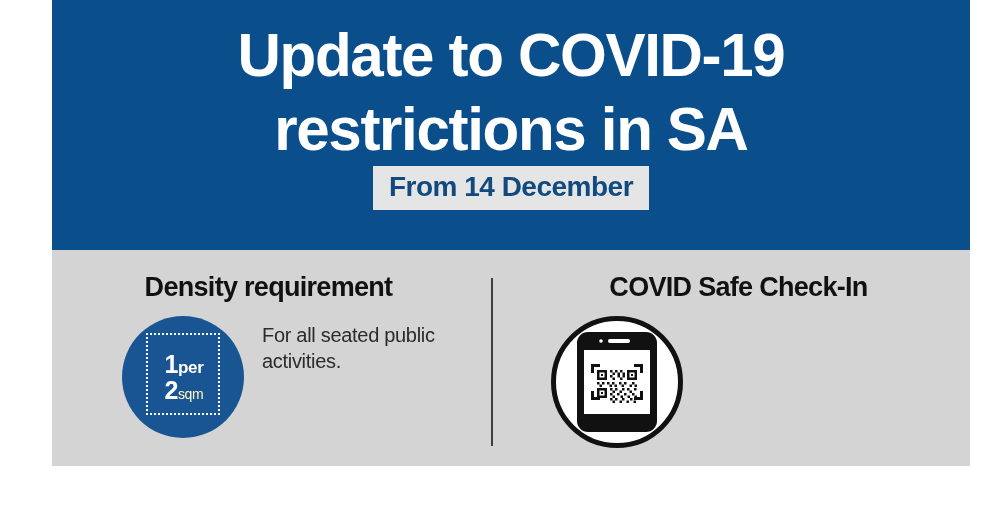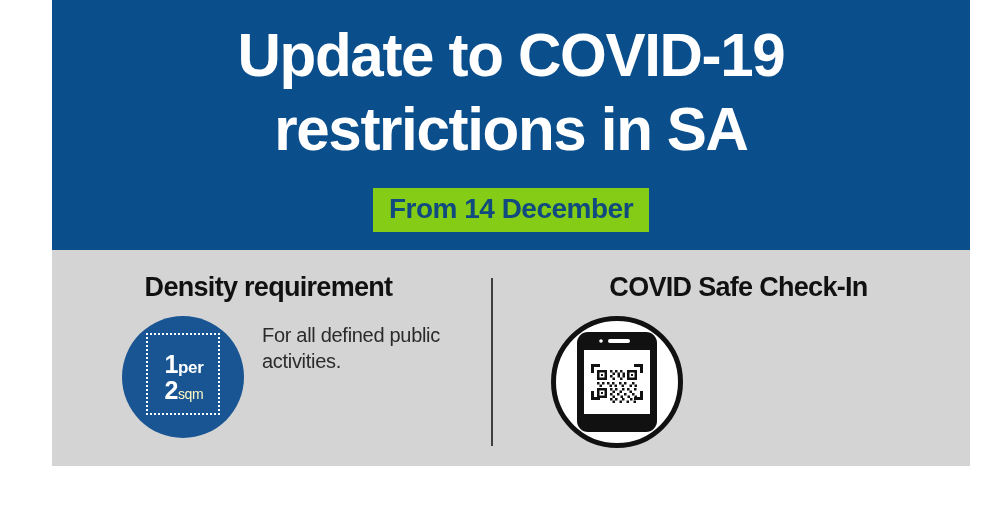--- a/index.html
+++ b/index.html
@@ -55,22 +55,21 @@
     line-height: 74px;
     letter-spacing: -1.4px;
     text-align: center;
     transform: scaleX(0.97);
     transform-origin: center top;
   }
   .headline-line1 { display: block; margin-top: 18px; }
   .headline-line2 { display: block; }
 
   .date-box {
-    margin-top: 22px;
-    background: #84cc16;
+    background: #e5e5e5;
     padding: 6px 16px 8px 16px;
     display: inline-block;
   }
   .date-text {
     color: #114a7f;
     font-family: "Liberation Sans", sans-serif;
     font-weight: bold;
     font-size: 28px;
     line-height: 30px;
     letter-spacing: -0.5px;
@@ -256,21 +255,21 @@
             <span class="badge-line1">
               <span class="badge-big">1</span><span>per</span>
             </span>
             <span class="badge-line2">
               <span class="badge-big">2</span><span class="badge-sqm">sqm</span>
             </span>
           </span>
         </div>
 
         <div class="text-block">
-          <p class="body-text">For all defined public activities.</p>
+          <p class="body-text">For all seated public activities.</p>
         </div>
 
       </div>
     </div>
 
     <div class="col col-right">
       <h2 class="section-title">COVID Safe Check-In</h2>
 
       <div class="row">
 

